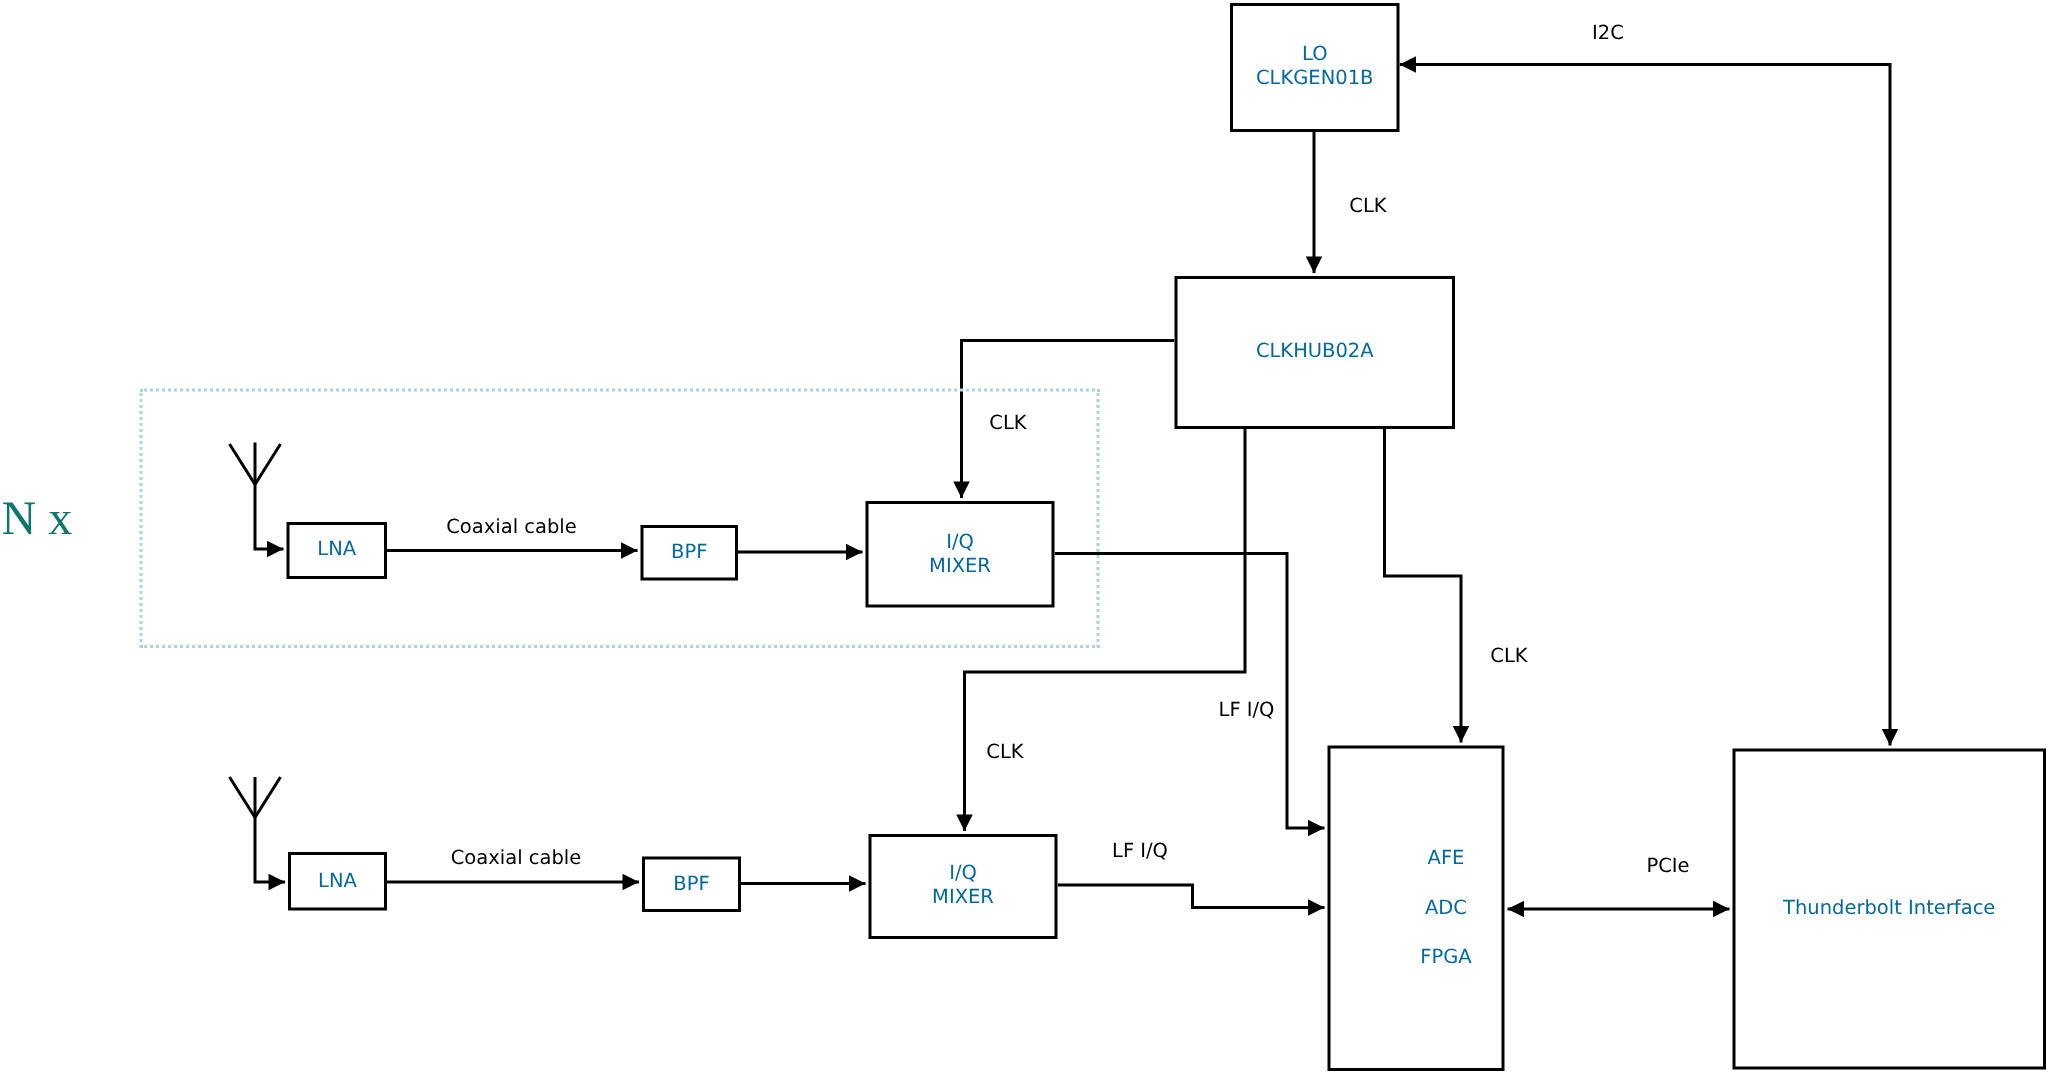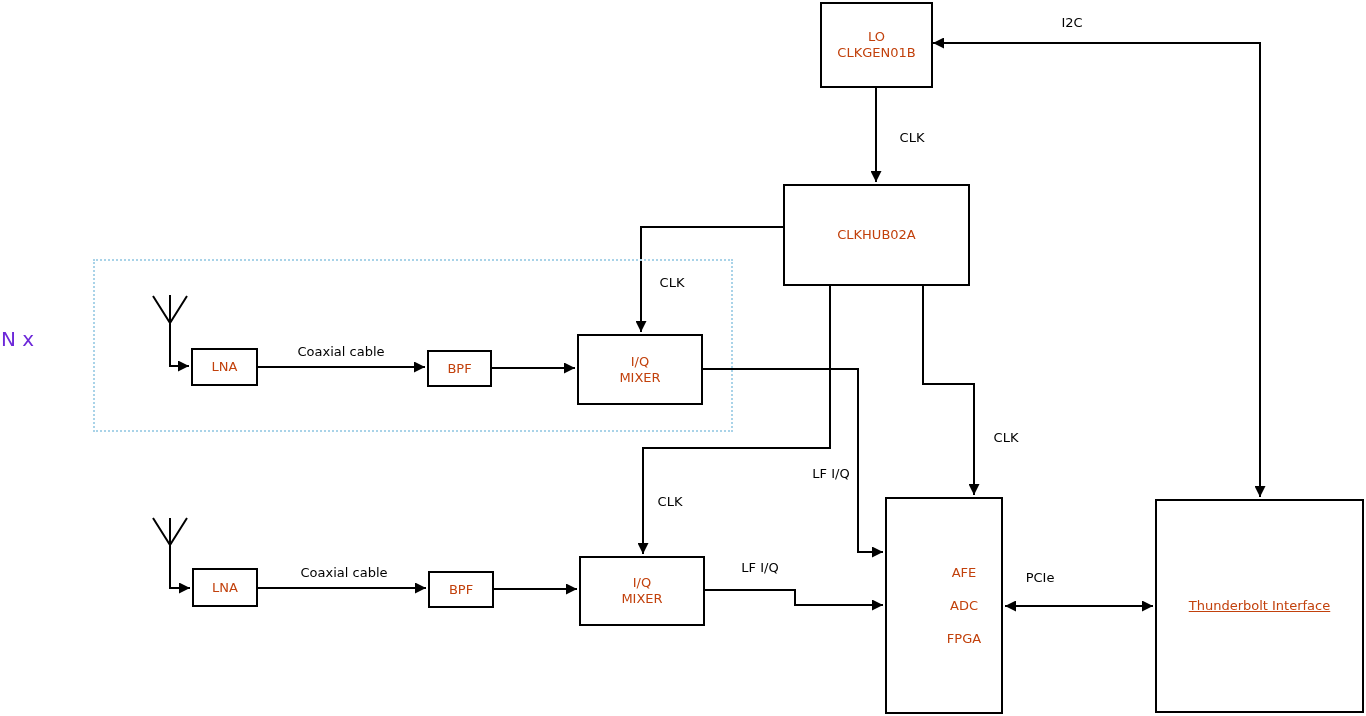--- a/index.html
+++ b/index.html
@@ -20,42 +20,43 @@
     position: absolute;
     box-sizing: border-box;
     border: 2px solid #000000;
     background: #ffffff;
     display: flex;
     flex-direction: column;
     align-items: center;
     justify-content: center;
     text-align: center;
     font-size: 13px;
-    color: #c2410c;
+    color: #0369a1;
     line-height: 16px;
   }
   .node .ln { white-space: nowrap; }
   .group-box {
     position: absolute;
     box-sizing: border-box;
     border: 2px dotted #a9d3e8;
     background: transparent;
   }
   .elabel {
     position: absolute;
     transform: translateX(-50%);
     font-size: 13px;
     color: #000000;
     white-space: nowrap;
   }
   .group-label {
     position: absolute;
-    font-size: 20px;
-    color: #6d28d9;
+    font-size: 32px;
+    color: #0f766e;
     white-space: nowrap;
+    font-family: Liberation Serif, serif;
   }
   .afe-gap { gap: 17px; }
 </style>
 </head>
 <body>
 
 <div id="canvas">
 
   <svg id="wires" viewBox="0 0 1366 716" xmlns="http://www.w3.org/2000/svg">
     <defs>
@@ -124,28 +125,28 @@
     <div class="ln">I/Q</div>
     <div class="ln">MIXER</div>
   </div>
 
   <div class="node afe-gap" style="left:885px; top:497px; width:118px; height:217px;padding-left:40px;">
     <div class="ln">AFE</div>
     <div class="ln">ADC</div>
     <div class="ln">FPGA</div>
   </div>
 
-  <div class="node" style="left:1155px; top:499px; width:209px; height:214px;text-decoration:underline;">
+  <div class="node" style="left:1155px; top:499px; width:209px; height:214px;">
     <div class="ln">Thunderbolt Interface</div>
   </div>
 
   <div class="elabel" style="left:1072px; top:15px;">I2C</div>
   <div class="elabel" style="left:912px; top:130px;">CLK</div>
   <div class="elabel" style="left:672px; top:275px;">CLK</div>
   <div class="elabel" style="left:670px; top:494px;">CLK</div>
   <div class="elabel" style="left:1006px; top:430px;">CLK</div>
   <div class="elabel" style="left:341px; top:344px;">Coaxial cable</div>
   <div class="elabel" style="left:344px; top:565px;">Coaxial cable</div>
   <div class="elabel" style="left:831px; top:466px;">LF I/Q</div>
   <div class="elabel" style="left:760px; top:560px;">LF I/Q</div>
-  <div class="elabel" style="left:1040px; top:570px;">PCIe</div>
+  <div class="elabel" style="left:1112px; top:570px;">PCIe</div>
 
 </div>
 
 </body></html>

